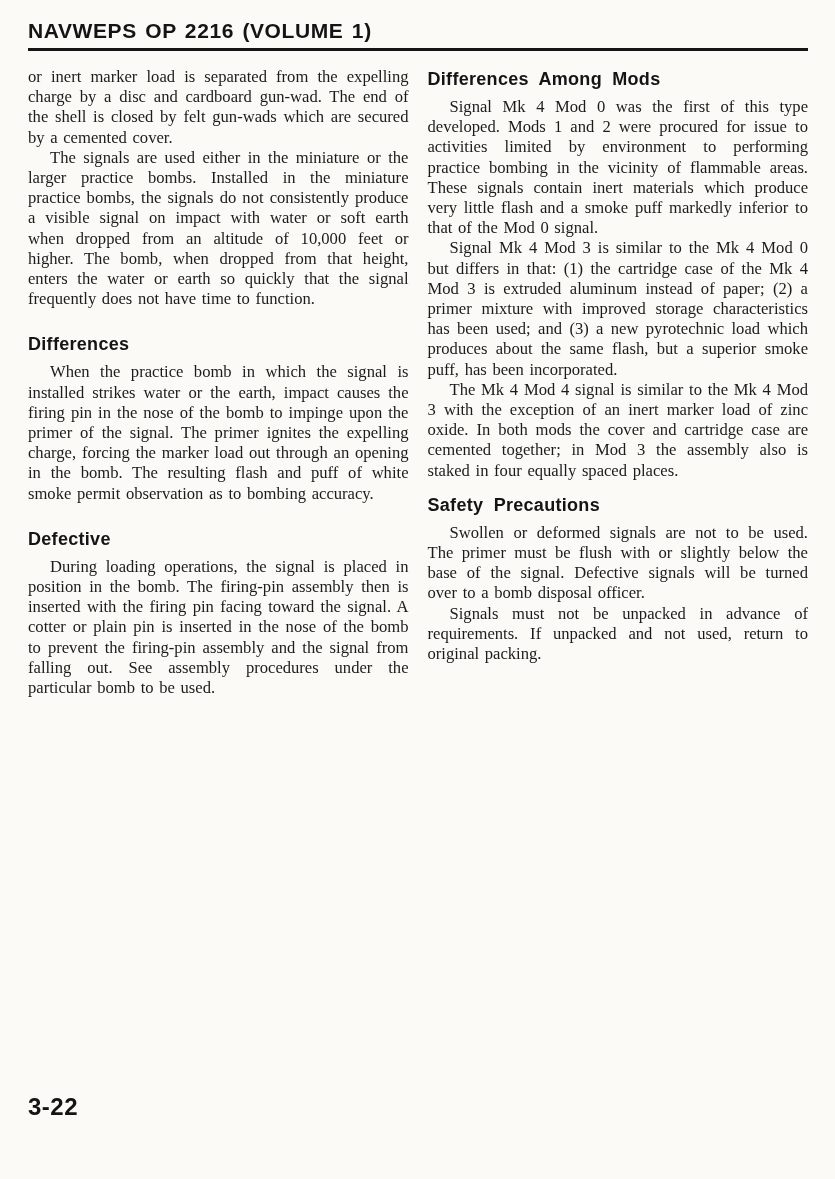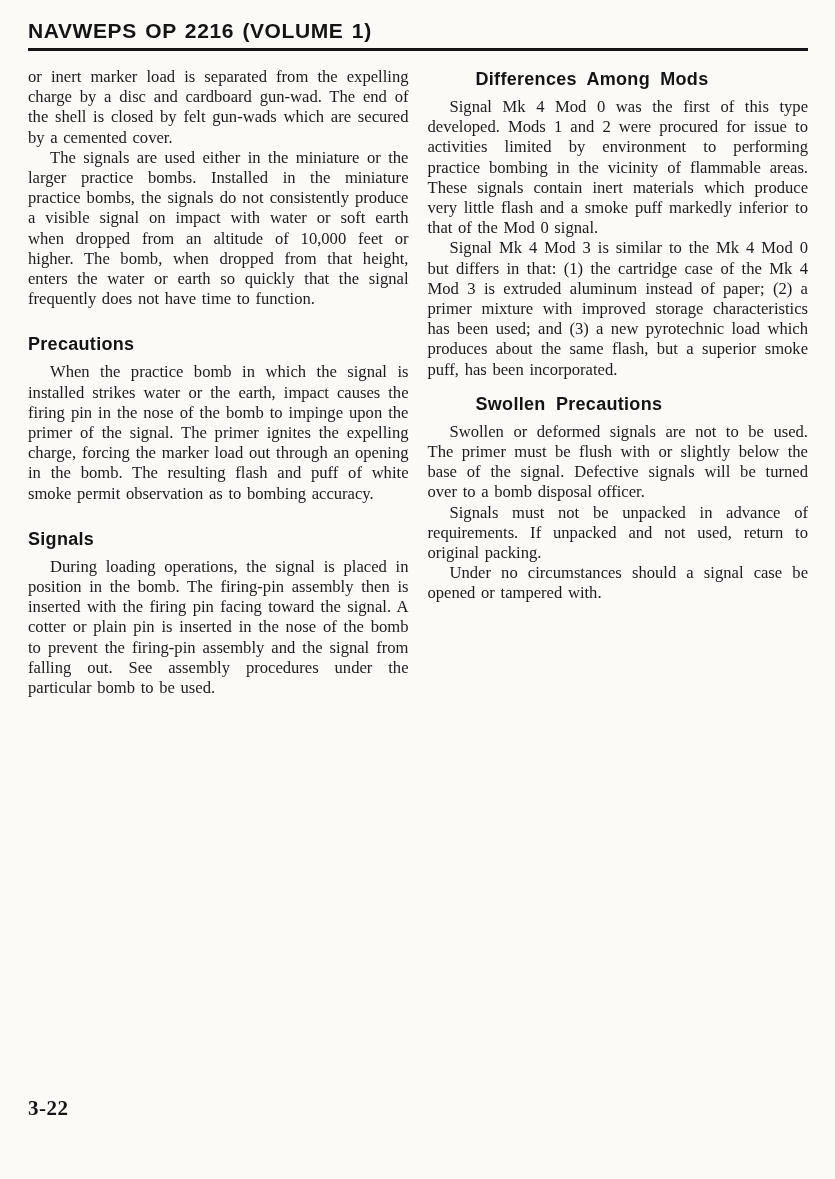--- a/index.html
+++ b/index.html
@@ -59,67 +59,66 @@
     font-size: 18px;
     line-height: 21px;
     letter-spacing: 0.3px;
     word-spacing: 5px;
     margin: 25px 0 7px 0;
     color: #141414;
     text-align: left;
   }
   .col-right h2 {
     margin-top: 14px;
-    margin-left: 48px;
   }
   .col h2:first-child {
     margin-top: 2px;
   }
   .page-number {
     position: absolute;
     left: 28px;
     bottom: 25px;
-    font-family: Liberation Serif, serif;
+    font-family: Liberation Sans, sans-serif;
     font-weight: bold;
-    font-size: 21px;
+    font-size: 24px;
     letter-spacing: 0.5px;
     color: #141414;
   }
 </style>
 </head>
 <body>
 
 <div class="page">
 
   <div class="masthead">
     <h1>NAVWEPS OP 2216 (VOLUME 1)</h1>
   </div>
 
   <div class="columns">
 
     <div class="col col-left">
       <p class="no-indent">or inert marker load is separated from the expelling charge by a disc and cardboard gun-wad. The end of the shell is closed by felt gun-wads which are secured by a cemented cover.</p>
 
       <p>The signals are used either in the miniature or the larger practice bombs. Installed in the miniature practice bombs, the signals do not consistently produce a visible signal on impact with water or soft earth when dropped from an altitude of 10,000 feet or higher. The bomb, when dropped from that height, enters the water or earth so quickly that the signal frequently does not have time to function.</p>
 
-      <h2>Precautions</h2>
+      <h2>Differences</h2>
       <p>When the practice bomb in which the signal is installed strikes water or the earth, impact causes the firing pin in the nose of the bomb to impinge upon the primer of the signal. The primer ignites the expelling charge, forcing the marker load out through an opening in the bomb. The resulting flash and puff of white smoke permit observation as to bombing accuracy.</p>
 
-      <h2>Signals</h2>
+      <h2>Defective</h2>
       <p>During loading operations, the signal is placed in position in the bomb. The firing-pin assembly then is inserted with the firing pin facing toward the signal. A cotter or plain pin is inserted in the nose of the bomb to prevent the firing-pin assembly and the signal from falling out. See assembly procedures under the particular bomb to be used.</p>
     </div>
 
     <div class="col col-right">
       <h2>Differences Among Mods</h2>
       <p>Signal Mk 4 Mod 0 was the first of this type developed. Mods 1 and 2 were procured for issue to activities limited by environment to performing practice bombing in the vicinity of flammable areas. These signals contain inert materials which produce very little flash and a smoke puff markedly inferior to that of the Mod 0 signal.</p>
       <p>Signal Mk 4 Mod 3 is similar to the Mk 4 Mod 0 but differs in that: (1) the cartridge case of the Mk 4 Mod 3 is extruded aluminum instead of paper; (2) a primer mixture with improved storage characteristics has been used; and (3) a new pyrotechnic load which produces about the same flash, but a superior smoke puff, has been incorporated.</p>
+      <p>The Mk 4 Mod 4 signal is similar to the Mk 4 Mod 3 with the exception of an inert marker load of zinc oxide. In both mods the cover and cartridge case are cemented together; in Mod 3 the assembly also is staked in four equally spaced places.</p>
 
-      <h2>Swollen Precautions</h2>
+      <h2>Safety Precautions</h2>
       <p>Swollen or deformed signals are not to be used. The primer must be flush with or slightly below the base of the signal. Defective signals will be turned over to a bomb disposal officer.</p>
       <p>Signals must not be unpacked in advance of requirements. If unpacked and not used, return to original packing.</p>
-      <p>Under no circumstances should a signal case be opened or tampered with.</p>
     </div>
 
   </div>
 
   <div class="page-number">3-22</div>
 
 </div>
 
 </body></html>

